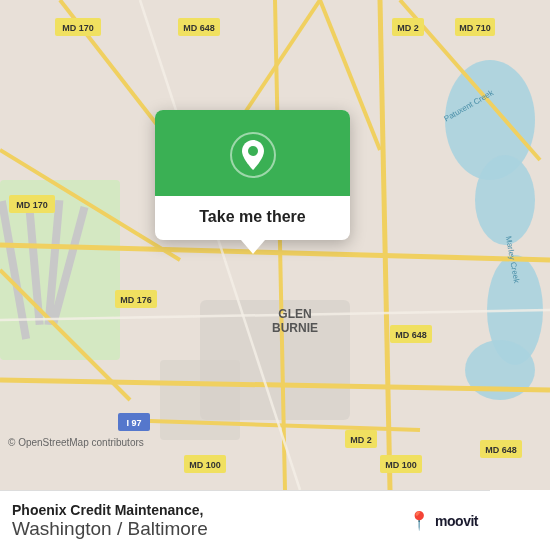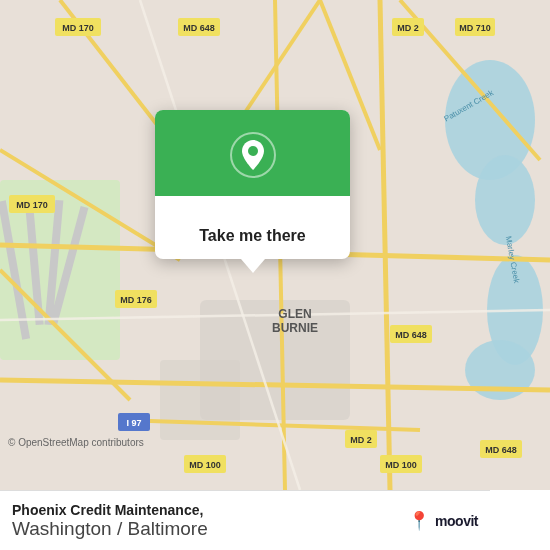--- a/index.html
+++ b/index.html
@@ -59,21 +59,20 @@
       height: 46px;
     }
 
     #popup-text {
       padding: 12px 16px 14px;
       font-size: 16px;
       font-weight: bold;
       color: #222;
       text-align: center;
       width: 100%;
-      margin-top: 19px;
     }
 
     
     #popup-caret {
       position: absolute;
       bottom: -14px;
       left: 50%;
       transform: translateX(-50%);
       width: 0;
       height: 0;

